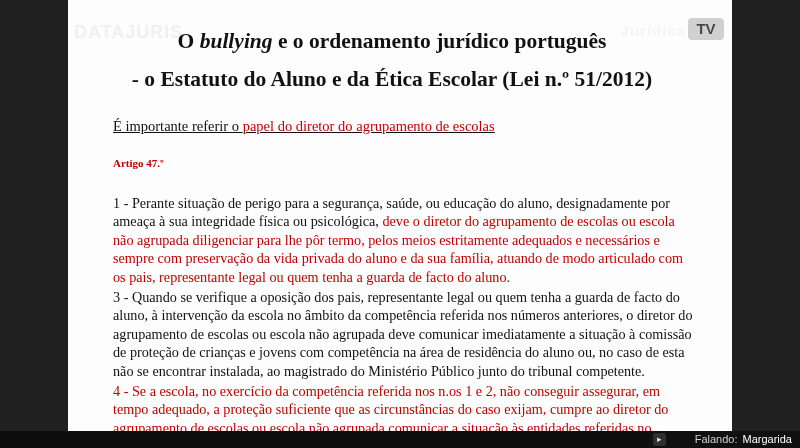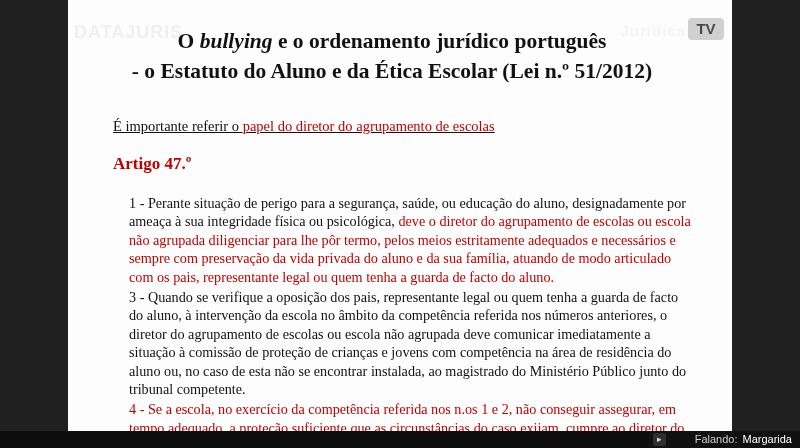--- a/index.html
+++ b/index.html
@@ -87,57 +87,57 @@
     left: 0;
     right: 16px;
     top: 26px;
     text-align: center;
     color: #111;
     font-size: 21.5px;
     font-weight: bold;
     line-height: 30px;
   }
   #title .em { font-style: italic; }
-  #title .line2 { white-space: nowrap; }
+  #title .line2 { white-space: nowrap; margin-top: 8px; }
 
   
   #intro {
     position: absolute;
     left: 45px;
     top: 118px;
     font-size: 14.5px;
     color: #111;
     text-decoration: underline;
   }
   #intro .hl { color: #c00000; }
 
   
   #article {
     position: absolute;
     left: 45px;
     top: 154px;
     color: #c00000;
     font-weight: bold;
-    font-size: 17px;
+    font-size: 11px;
     line-height: 19px;
   }
 
   
   #body {
     position: absolute;
     left: 45px;
     top: 194px;
     width: 582px;
     font-size: 14.2px;
     line-height: 18.4px;
     color: #111;
     text-align: left;
   }
   #body p {
-    margin: 0 0 2px 16px;
+    margin: 0 0 2px 0;
   }
   #body .red { color: #c00000; }
 
   
   #statusbar {
     position: absolute;
     right: 0;
     bottom: 0;
     height: 17px;
     background: #101010;

